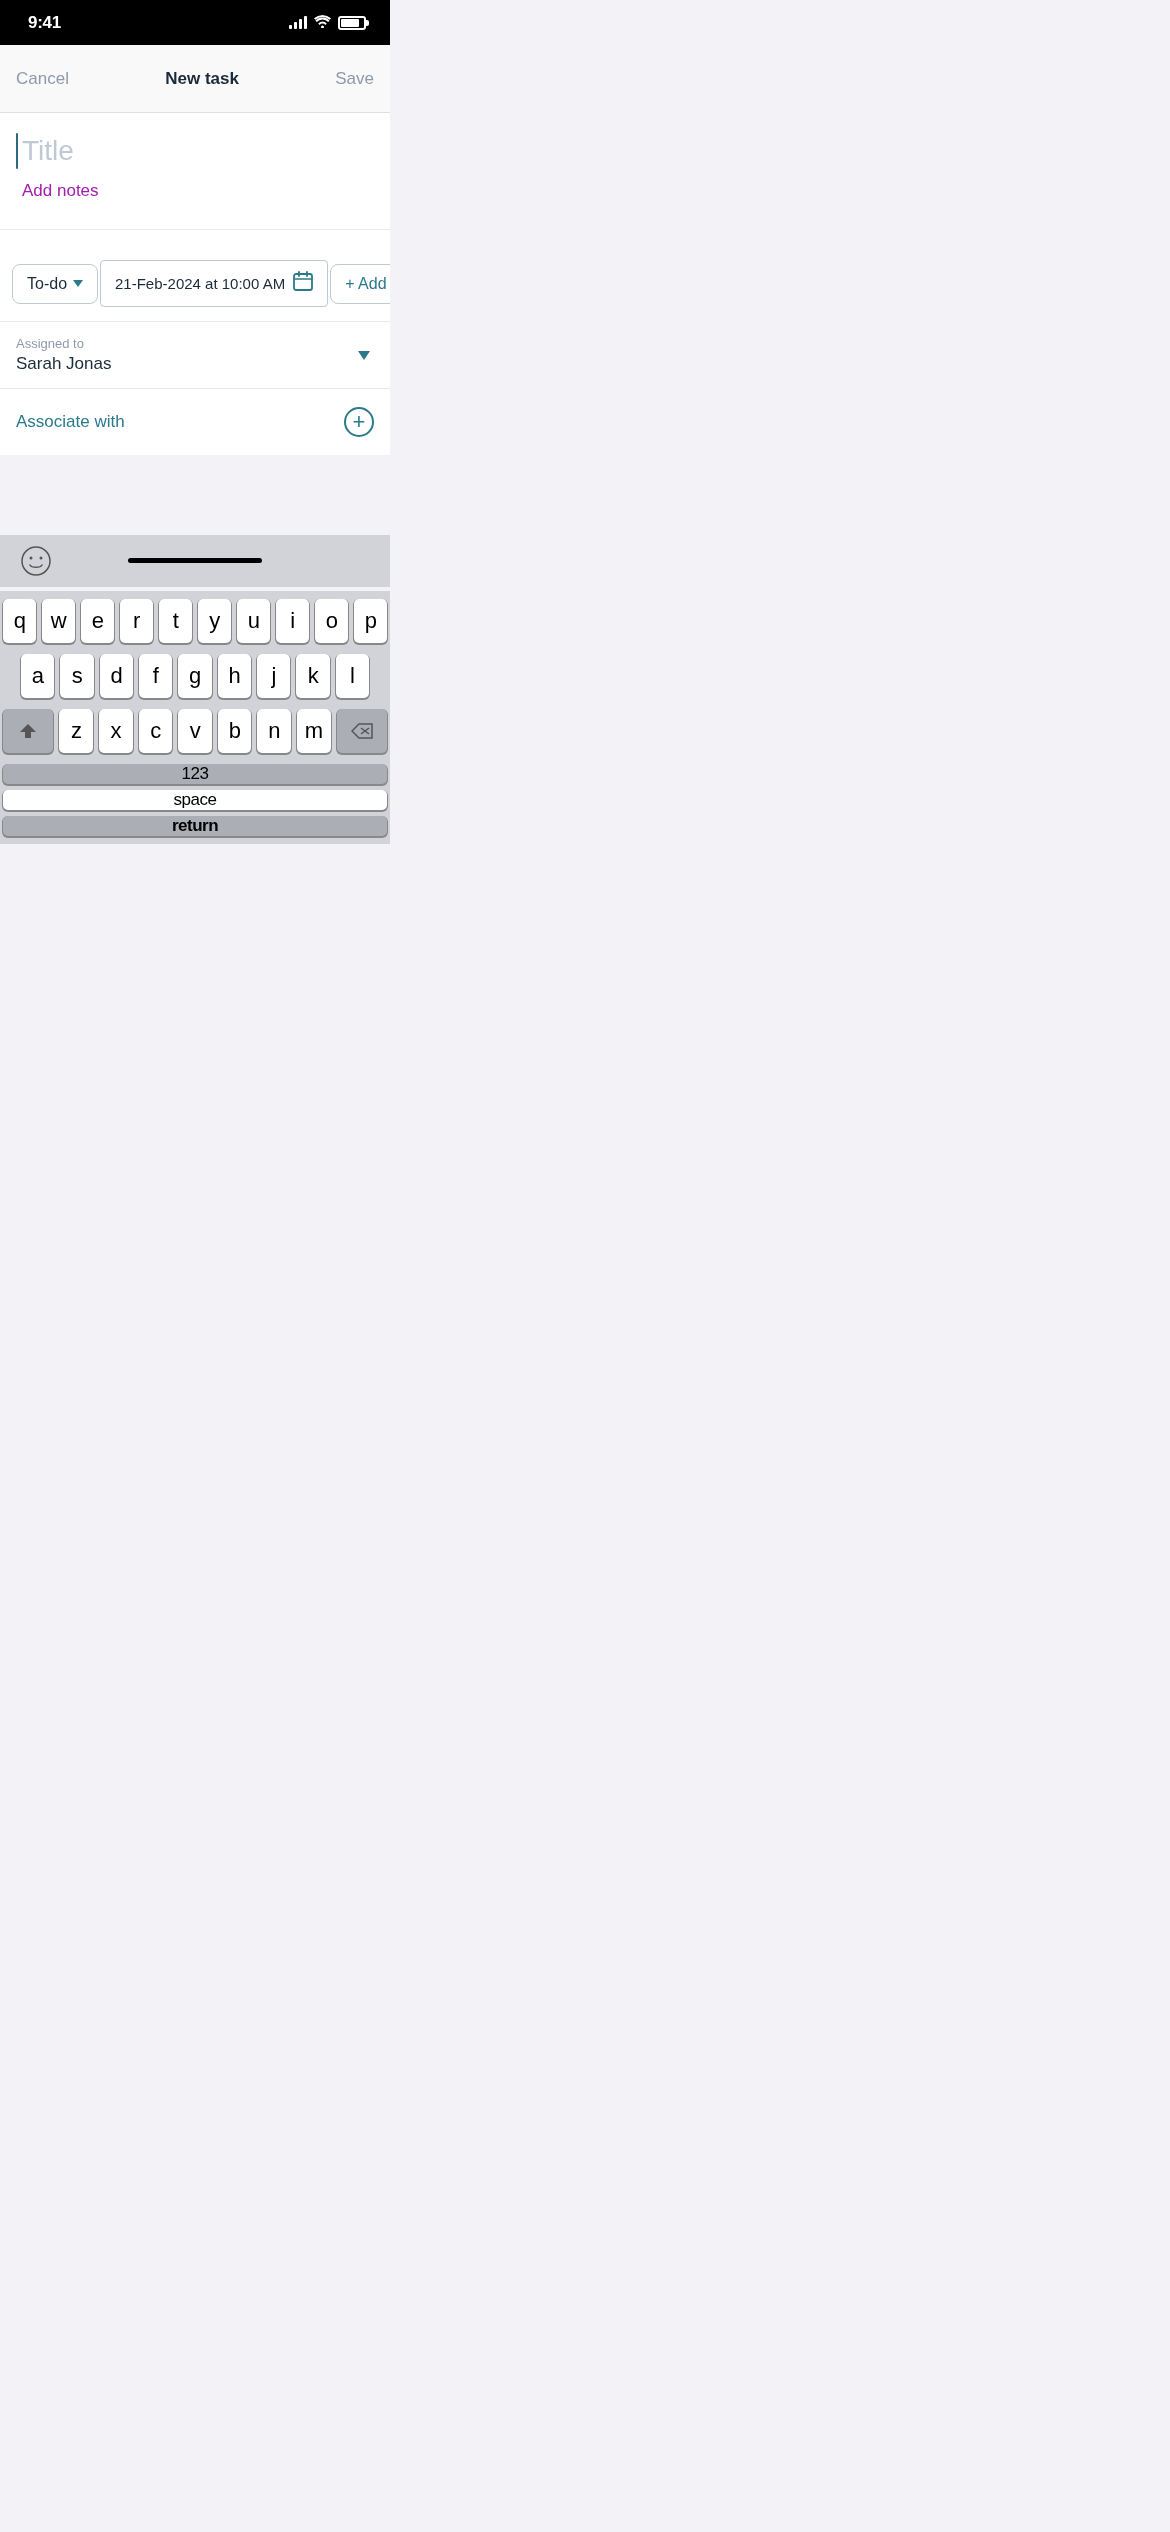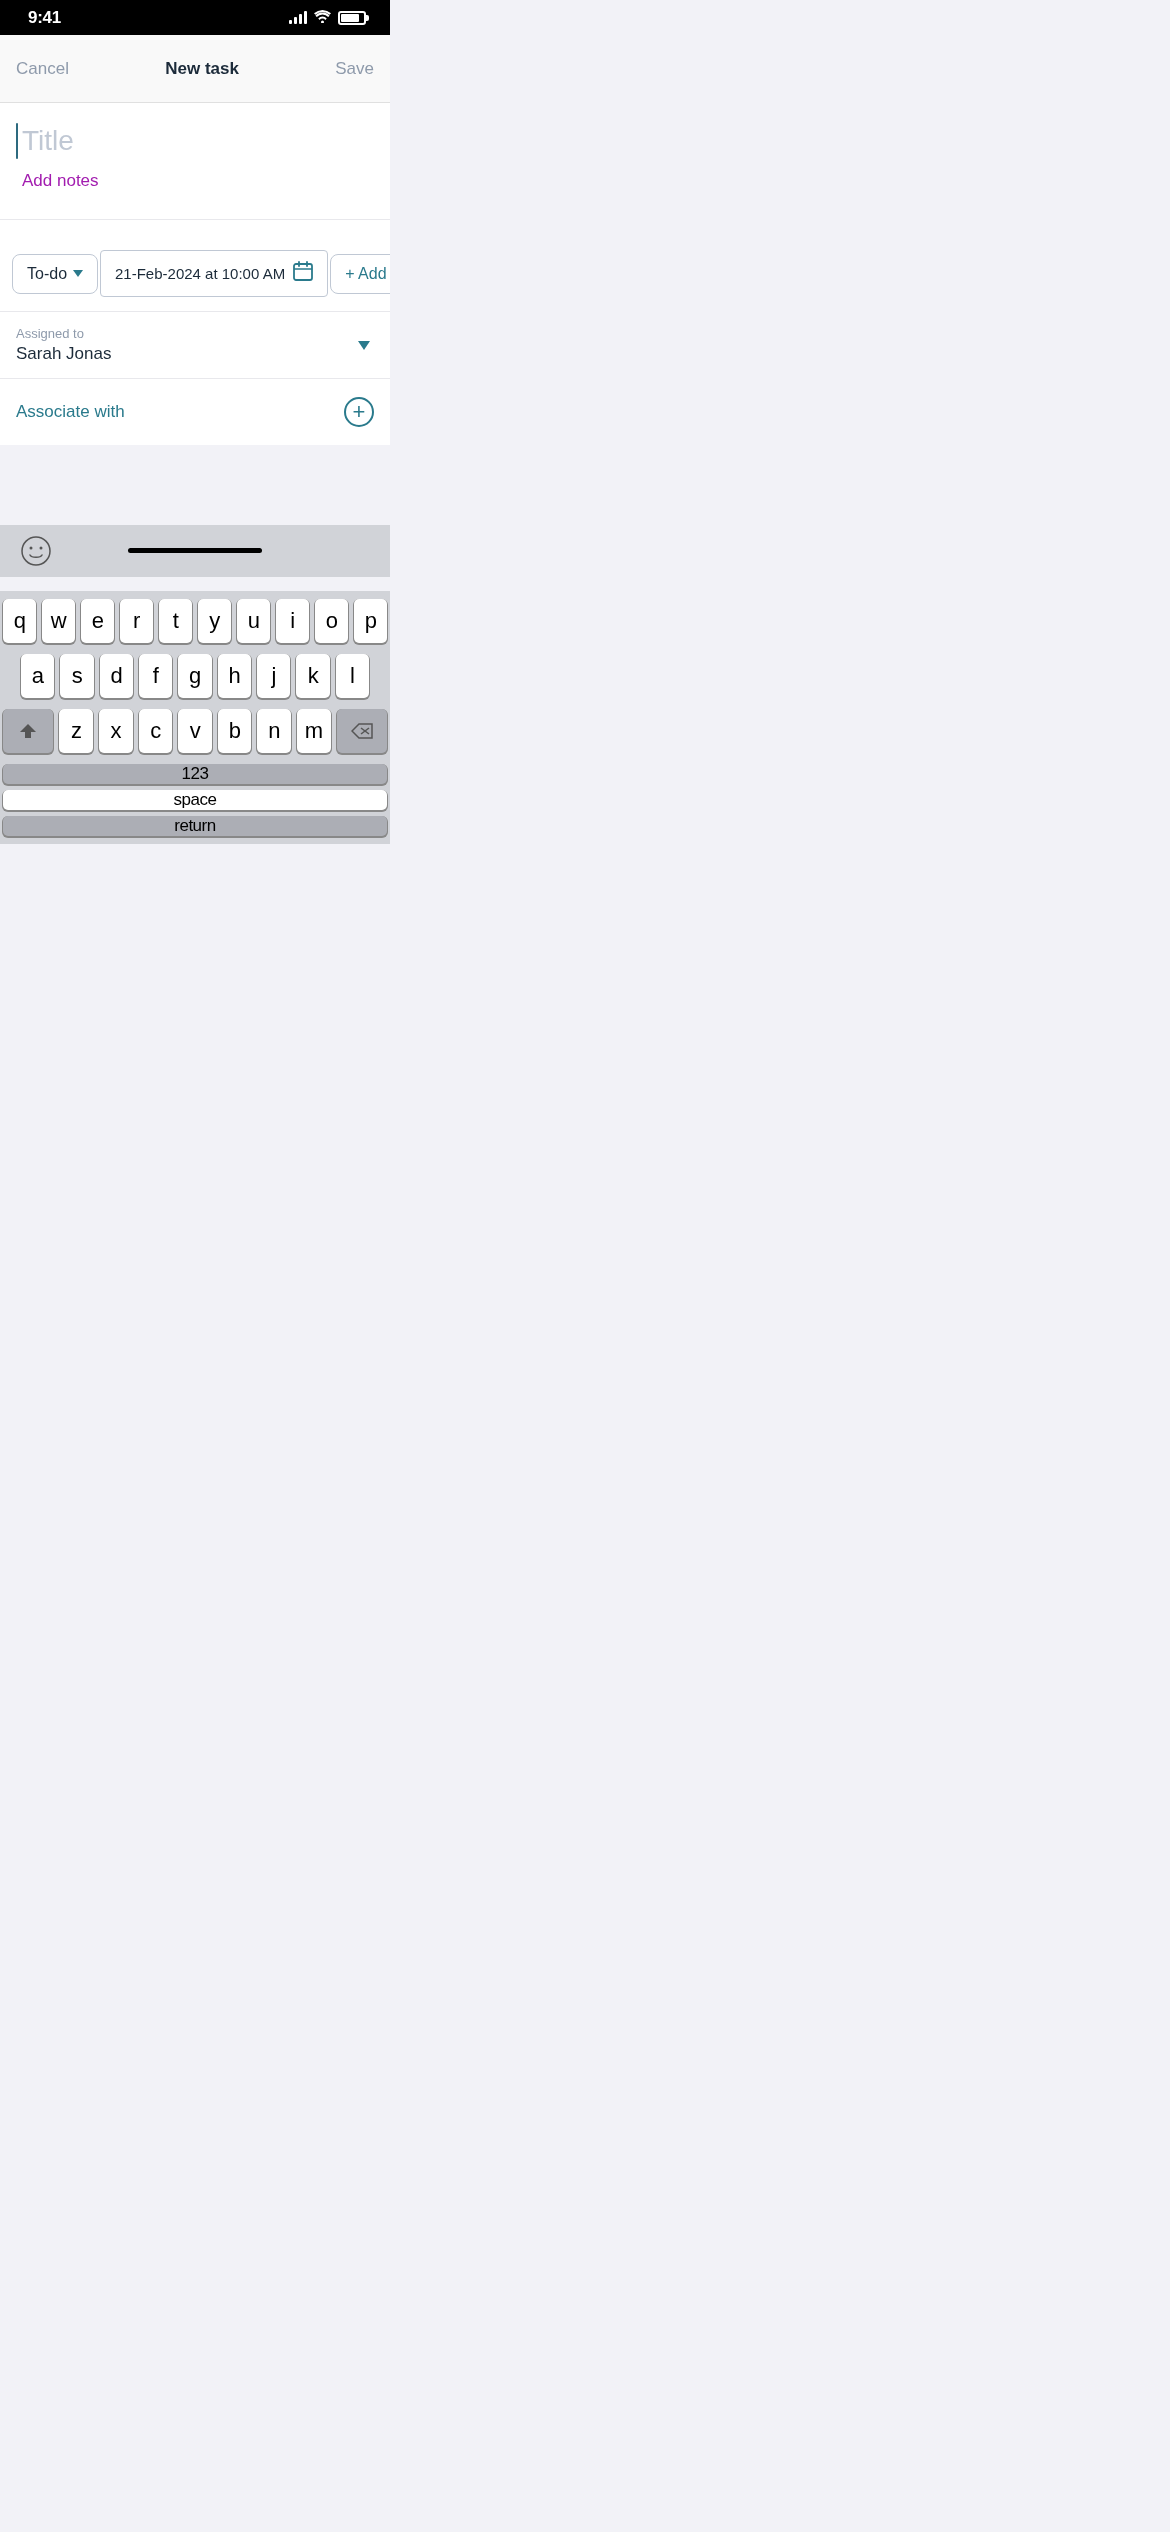--- a/index.html
+++ b/index.html
@@ -10,21 +10,21 @@
       height: 844px;
       background: #f2f2f7;
       font-family: -apple-system, 'SF Pro Display', 'Helvetica Neue', Arial, sans-serif;
       overflow: hidden;
       position: relative;
     }
 
     
     .status-bar {
       background: #000;
-      height: 35px;
+      height: 45px;
       display: flex;
       align-items: center;
       justify-content: space-between;
       padding: 0 24px 0 28px;
     }
 
     .status-time {
       color: #fff;
       font-size: 17px;
       font-weight: 600;
@@ -348,20 +348,21 @@
     .key-numbers {
       flex: 2;
       max-width: none;
       font-size: 17px;
     }
 
     .key-return {
       flex: 2;
       max-width: none;
       font-size: 17px;
+      font-weight: bold;
     }
 
     .key-shift {
       flex: 1.5;
       max-width: none;
     }
 
     .key-delete {
       flex: 1.5;
       max-width: none;

